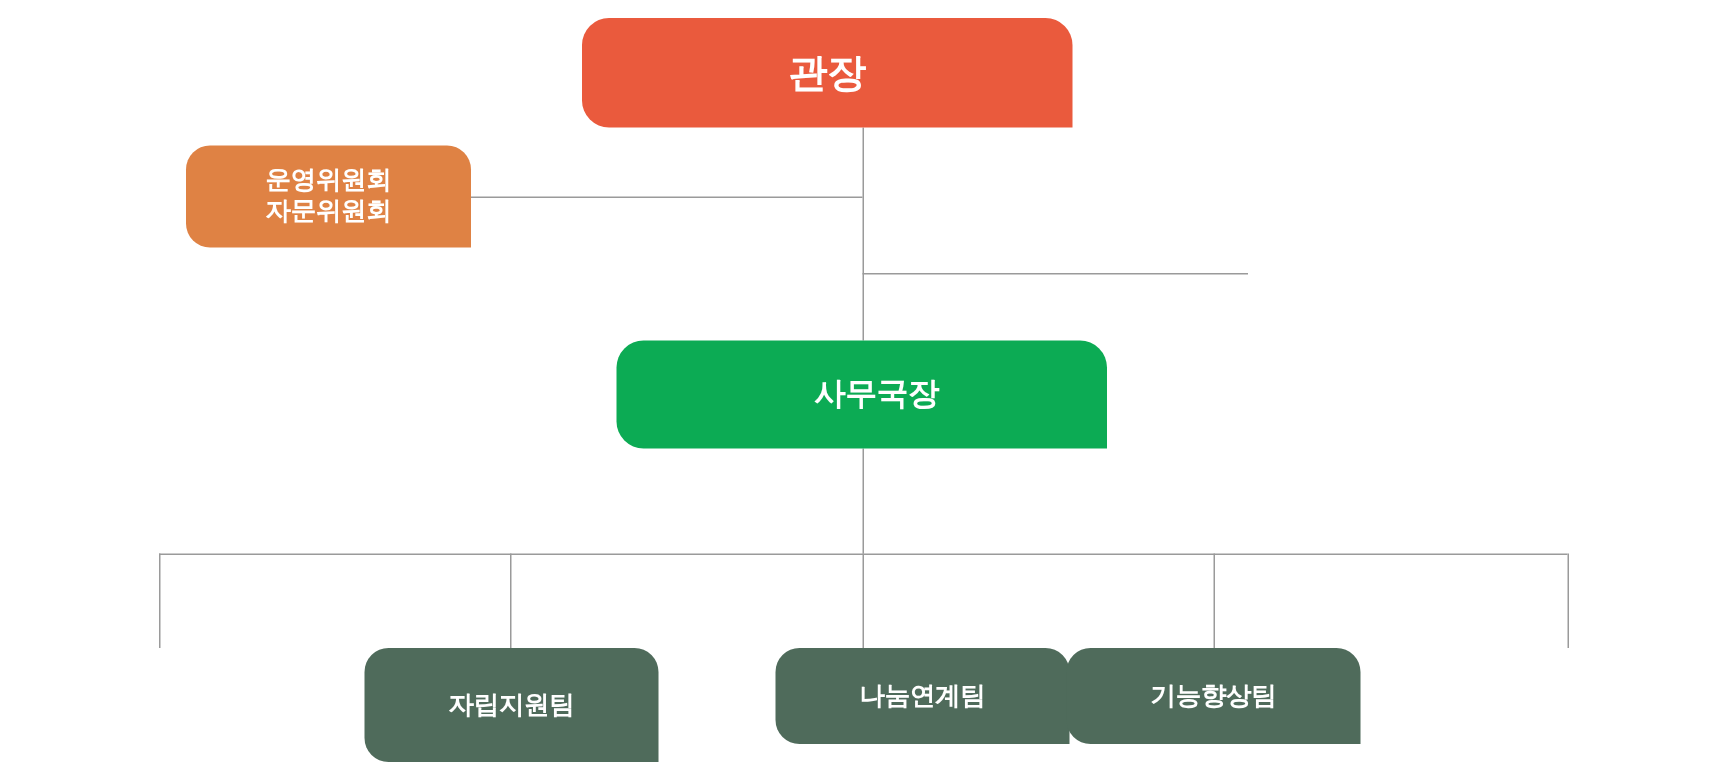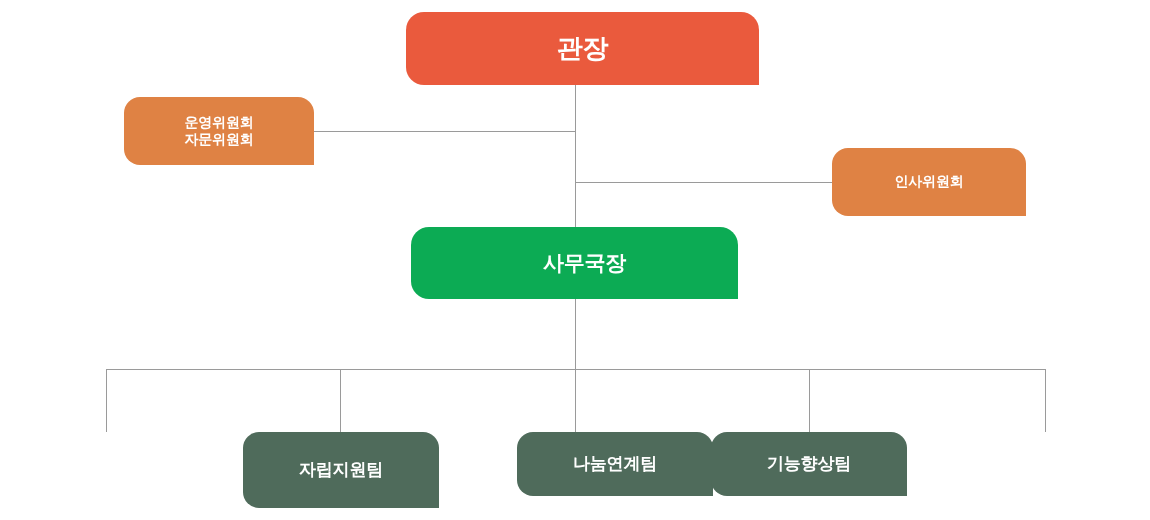--- a/index.html
+++ b/index.html
@@ -43,21 +43,21 @@
     white-space: pre-line;
   }
 
   .node-root {
     background: #ea5a3d;
     font-size: 26px;
     border-radius: 18px 18px 0 18px;
   }
   .node-committee {
     background: #df8244;
-    font-size: 14px;
+    font-size: 17px;
   }
   .node-exec {
     background: #0cab54;
     font-size: 21px;
     border-radius: 18px 18px 0 18px;
     padding-left: 20px;
   }
   .node-team {
     background: #4f6b5b;
     font-size: 17px;
@@ -77,26 +77,25 @@
   <div class="conn conn-v" style="left:575px; top:299px; width:1px; height:70px;"></div>
 
   <div class="conn conn-h" style="left:106px; top:369px; width:939px; height:1px;"></div>
 
   <div class="conn conn-v" style="left:106px; top:369px; width:1px; height:63px;"></div>
   <div class="conn conn-v" style="left:340px; top:369px; width:1px; height:63px;"></div>
   <div class="conn conn-v" style="left:575px; top:369px; width:1px; height:63px;"></div>
   <div class="conn conn-v" style="left:809px; top:369px; width:1px; height:63px;"></div>
   <div class="conn conn-v" style="left:1045px; top:369px; width:1px; height:63px;"></div>
 
-  <div class="node node-root" style="left:406px; top:12px; width:353px; height:73px;">관장</div>
+  <div class="node node-root" style="left:388px; top:12px; width:327px; height:73px;">관장</div>
 
   <div class="node node-committee" style="left:124px; top:97px; width:190px; height:68px;">운영위원회
 자문위원회</div>
 
-  <div class="node node-committee" style="left:832px; top:148px; width:194px; height:68px;">인사위원회</div>
 
   <div class="node node-exec" style="left:411px; top:227px; width:327px; height:72px;">사무국장</div>
 
 
   <div class="node node-team" style="left:243px; top:432px; width:196px; height:76px;">자립지원팀</div>
 
   <div class="node node-team" style="left:477px; top:432px; width:196px; height:64px;margin-left:40px;">나눔연계팀</div>
 
   <div class="node node-team" style="left:711px; top:432px; width:196px; height:64px;">기능향상팀</div>
 

